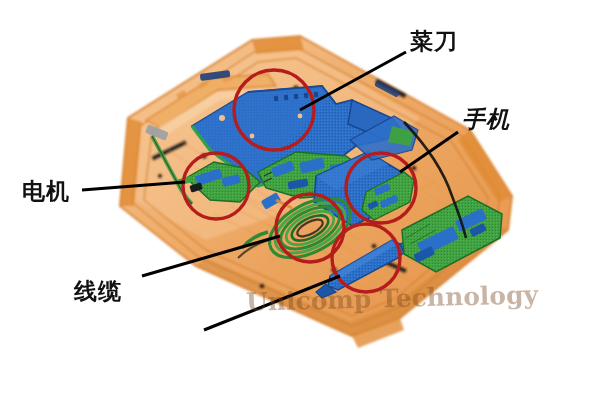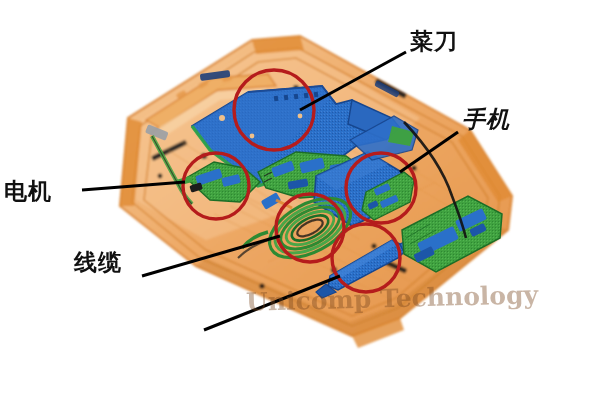--- a/index.html
+++ b/index.html
@@ -27,22 +27,22 @@
     color: #111111;
     font-weight: bold;
     font-size: 23px;
     line-height: 1;
     letter-spacing: 1px;
     white-space: nowrap;
     font-family: "DejaVu Sans", "Liberation Sans", sans-serif;
   }
   #lbl-caidao { left: 410px; top: 30px; }
   #lbl-shouji { left: 462px; top: 108px; font-style: italic; }
-  #lbl-dianji { left: 4px;  top: 180px; }
-  #lbl-xianlan{ left: 74px;  top: 251px; }
+  #lbl-dianji { left: 22px;  top: 180px; }
+  #lbl-xianlan{ left: 74px;  top: 280px; }
   #lbl-bishou { left: 136px; top: 322px; }
 
   .watermark {
     position: absolute;
     left: 246px;
     top: 284px;
     font-size: 25px;
     font-weight: bold;
     font-family: "DejaVu Serif", "Liberation Serif", serif;
     color: rgba(120, 70, 30, 0.40);

